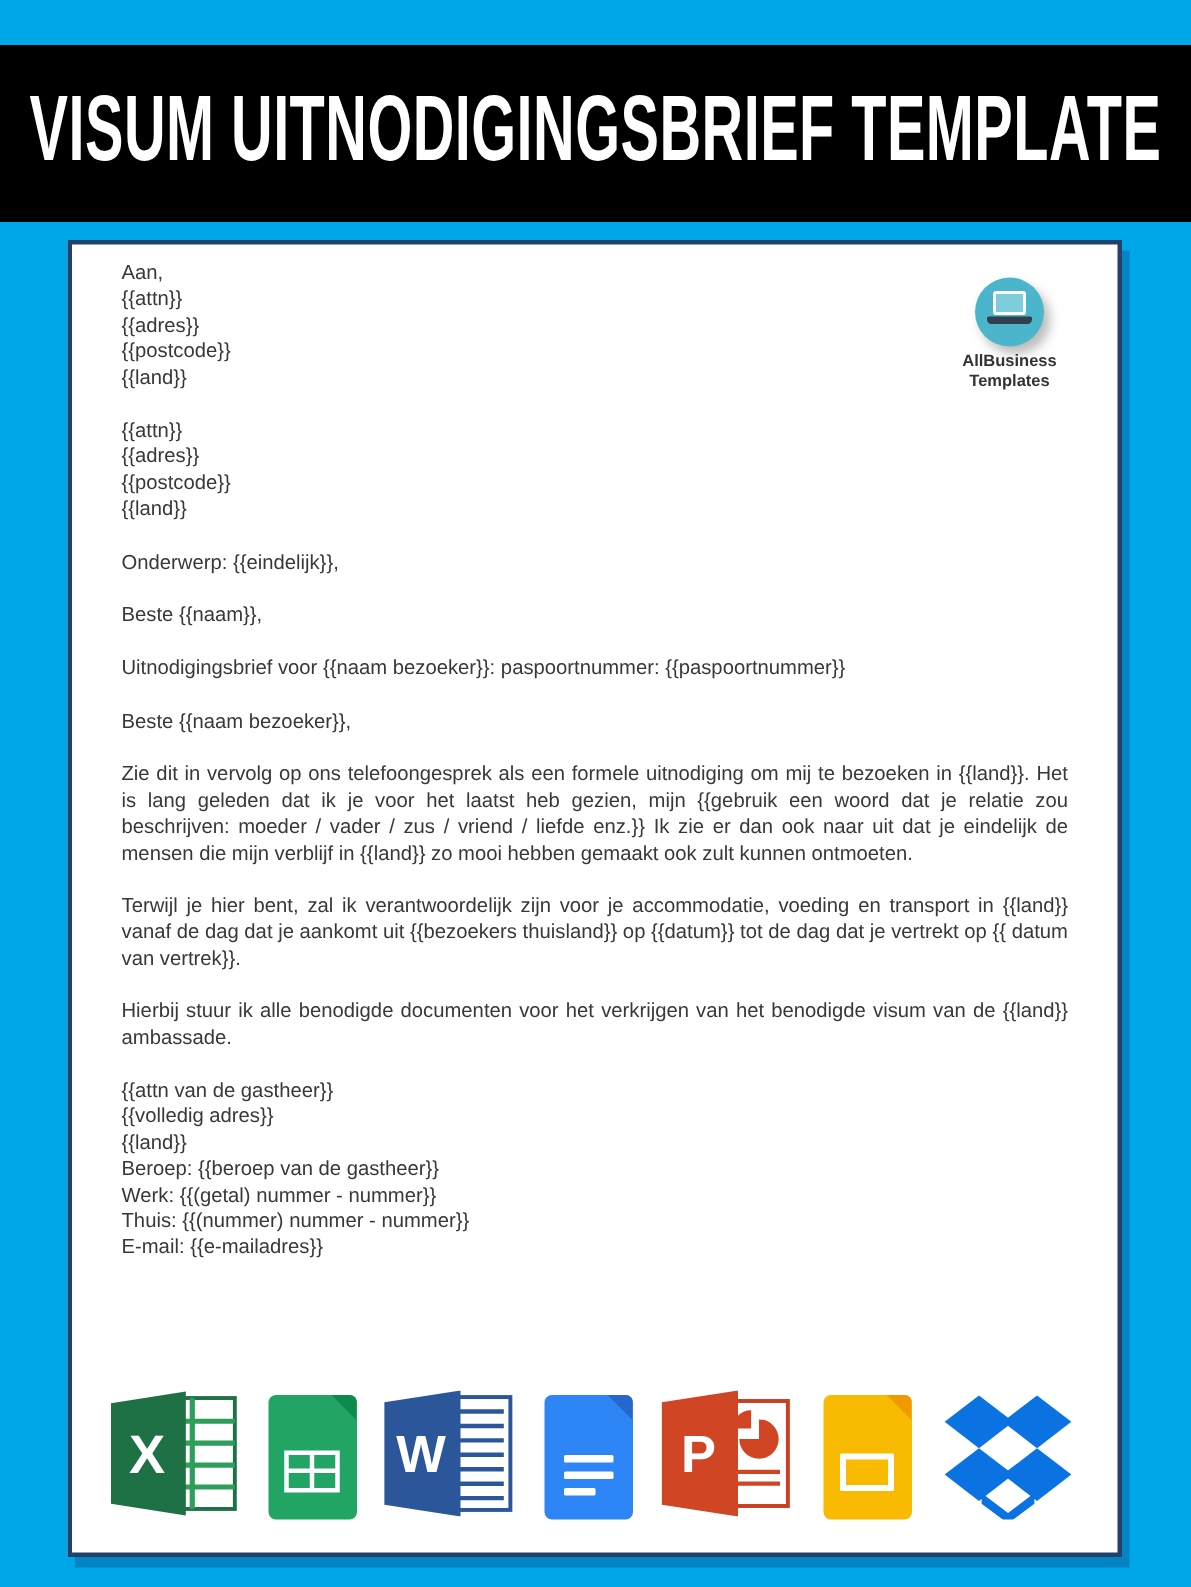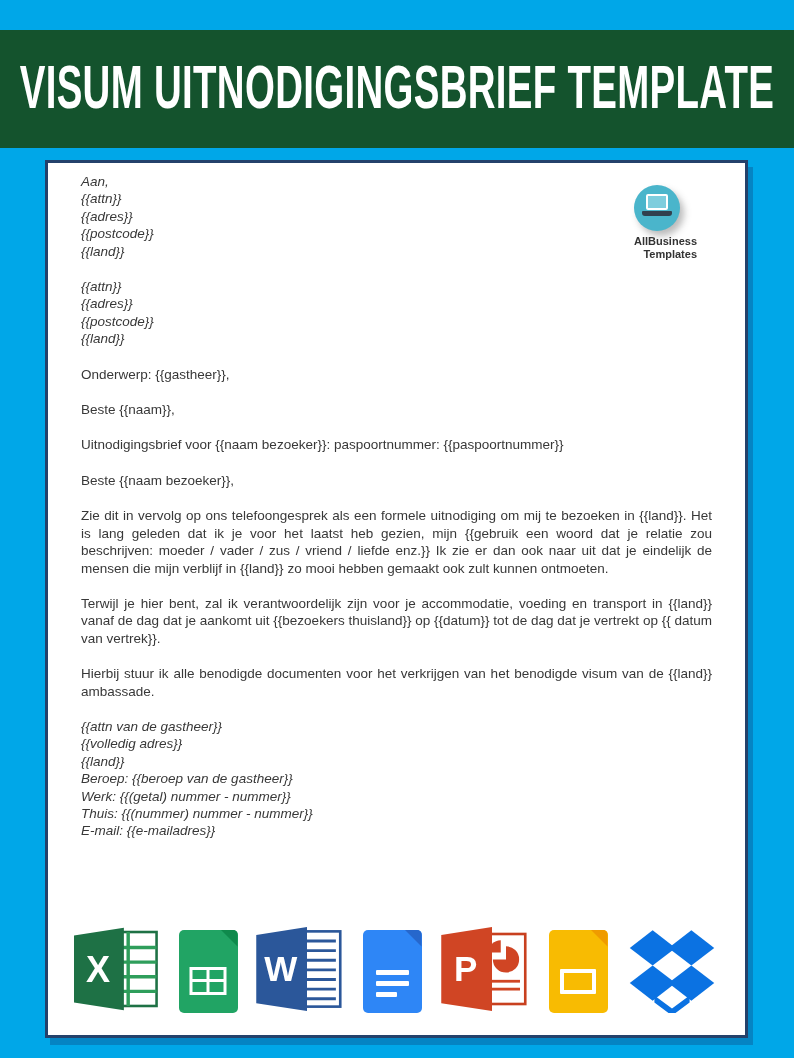--- a/index.html
+++ b/index.html
@@ -1,36 +1,36 @@
 <!DOCTYPE html>
 <html><head>
 <meta charset="utf-8">
 <style>
   html,body{margin:0;padding:0;background:#00A7E8;}
   *{box-sizing:border-box;}
   .screen{position:relative;width:794px;height:1058px;background:#00A7E8;overflow:hidden;
           font-family:"Liberation Sans",sans-serif;}
 
   
-  .banner{position:absolute;left:0;top:30px;width:794px;height:118px;background:#14532d;}
+  .banner{position:absolute;left:0;top:30px;width:794px;height:118px;background:#000000;}
   .banner-title{position:absolute;left:50%;top:50%;white-space:nowrap;
                 transform:translate(-50%,-54%) scaleX(.62);
                 font-size:62px;font-weight:700;letter-spacing:.5px;color:#FFFFFF;}
 
   
   .page{position:absolute;left:45px;top:160px;width:703px;height:878px;background:#FFFFFF;
         border:3px solid #24416B;box-shadow:5px 7px 0 rgba(10,90,150,.45);}
   .letter{position:absolute;left:0;top:0;width:100%;padding:10px 33px 0 33px;
           font-size:13.5px;line-height:17.4px;color:#383838;}
   .block{margin:0 0 18px 0;}
   .para{text-align:justify;}
-  .line{white-space:pre-wrap;font-style:italic;}
-
-  
-  .logo{position:absolute;top:22px;right:48px;width:80px;text-align:right;cursor:pointer;}
+  .line{white-space:pre-wrap;}
+
+  
+  .logo{position:absolute;top:22px;right:32px;width:80px;text-align:center;cursor:pointer;}
   .logo-circle{position:relative;width:46px;height:46px;margin:0 auto;border-radius:50%;
                background:#4AB5CB;box-shadow:4px 5px 7px rgba(60,60,60,.35);}
   .laptop-screen{position:absolute;left:12px;top:9px;width:22px;height:16px;background:#7ecddd;
                  border:2px solid #FFFFFF;border-radius:2px;}
   .laptop-base{position:absolute;left:8px;top:26px;width:30px;height:5px;background:#31404e;
                border-radius:1px 1px 3px 3px;}
   .logo-text{margin-top:4px;font-size:11px;line-height:13px;font-weight:700;color:#333333;}
 
   
   .apps{position:absolute;left:26px;right:27px;top:762px;height:92px;display:flex;
@@ -82,21 +82,21 @@
         <div class="line">{{adres}}</div>
         <div class="line">{{postcode}}</div>
         <div class="line">{{land}}</div>
       </div>
       <div class="block">
         <div class="line">{{attn}}</div>
         <div class="line">{{adres}}</div>
         <div class="line">{{postcode}}</div>
         <div class="line">{{land}}</div>
       </div>
-      <div class="block">Onderwerp: {{gastheer}},</div>
+      <div class="block">Onderwerp: {{eindelijk}},</div>
       <div class="block">Beste {{naam}},</div>
       <div class="block">Uitnodigingsbrief voor {{naam bezoeker}}: paspoortnummer: {{paspoortnummer}}</div>
       <div class="block">Beste {{naam bezoeker}},</div>
       <div class="block para">Zie dit in vervolg op ons telefoongesprek als een formele uitnodiging om mij te bezoeken in {{land}}. Het is lang geleden dat ik je voor het laatst heb gezien, mijn {{gebruik een woord dat je relatie zou beschrijven: moeder / vader / zus / vriend / liefde enz.}} Ik zie er dan ook naar uit dat je eindelijk de mensen die mijn verblijf in {{land}} zo mooi hebben gemaakt ook zult kunnen ontmoeten.</div>
       <div class="block para">Terwijl je hier bent, zal ik verantwoordelijk zijn voor je accommodatie, voeding en transport in {{land}} vanaf de dag dat je aankomt uit {{bezoekers thuisland}} op {{datum}} tot de dag dat je vertrekt op {{ datum van vertrek}}.</div>
       <div class="block para">Hierbij stuur ik alle benodigde documenten voor het verkrijgen van het benodigde visum van de {{land}} ambassade.</div>
       <div class="block">
         <div class="line">{{attn van de gastheer}}</div>
         <div class="line">{{volledig adres}}</div>
         <div class="line">{{land}}</div>

